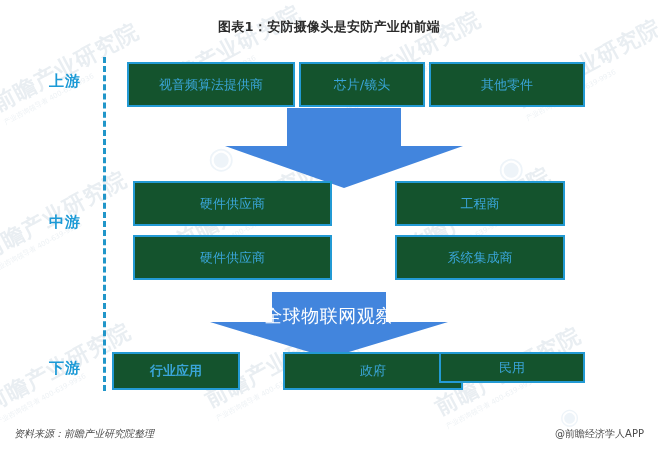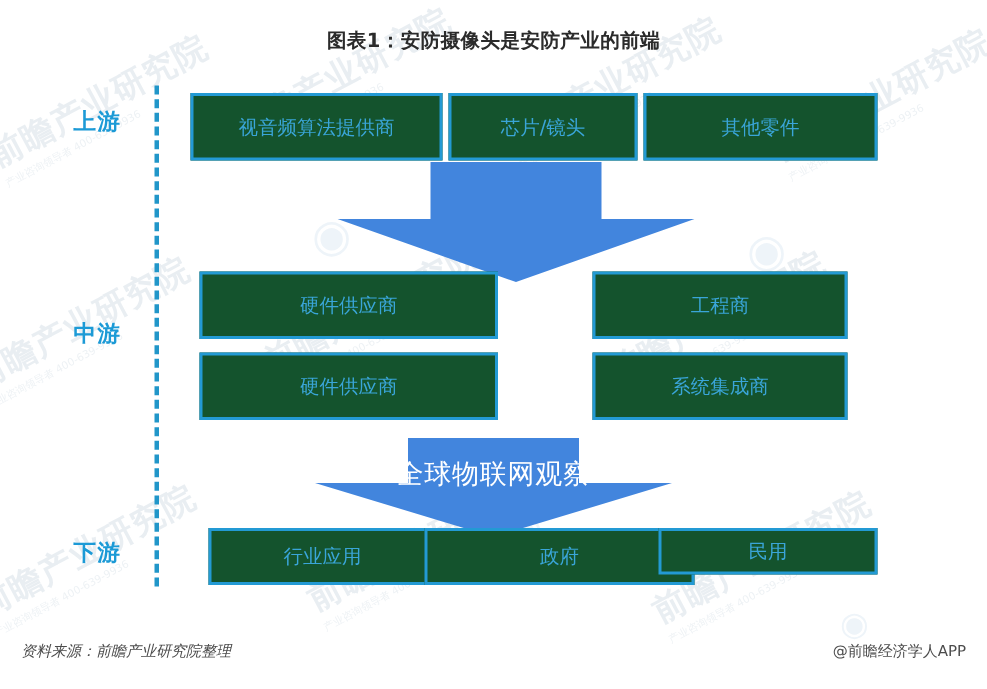--- a/index.html
+++ b/index.html
@@ -117,21 +117,21 @@
   .u2 { left: 299px; top: 62px;  width: 126px; height: 45px; }
   .u3 { left: 429px; top: 62px;  width: 156px; height: 45px; }
 
   
   .m1 { left: 133px; top: 181px; width: 199px; height: 45px; }
   .m2 { left: 395px; top: 181px; width: 170px; height: 45px; }
   .m3 { left: 133px; top: 235px; width: 199px; height: 45px; }
   .m4 { left: 395px; top: 235px; width: 170px; height: 45px; }
 
   
-  .d1 { left: 139px; top: 352px; width: 152px; height: 38px; }
+  .d1 { left: 112px; top: 352px; width: 128px; height: 38px; font-weight: bold; }
   .d2 { left: 283px; top: 352px; width: 180px; height: 38px; }
   .d3 { left: 439px; top: 352px; width: 146px; height: 31px; }
 
   
   .arrow {
     position: absolute;
     z-index: 3;
   }
   .arrow svg { display: block; }
   .arrow-label {

